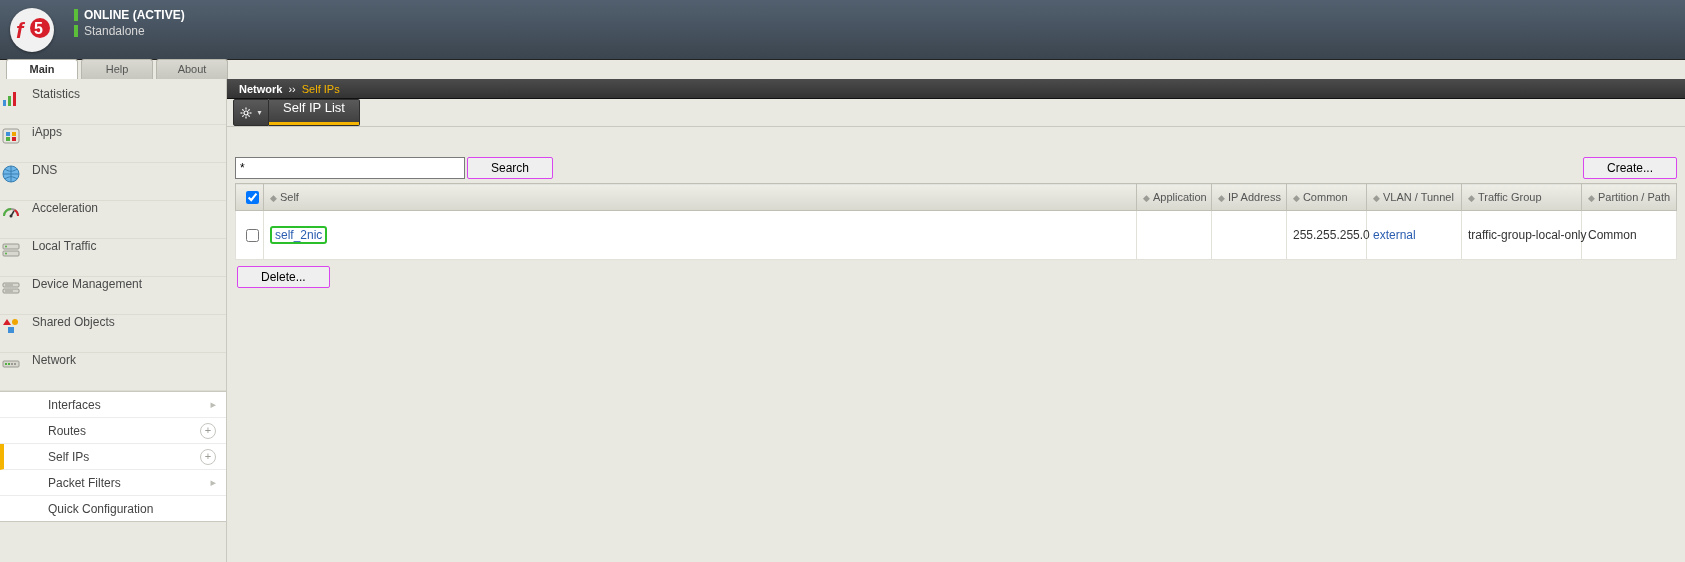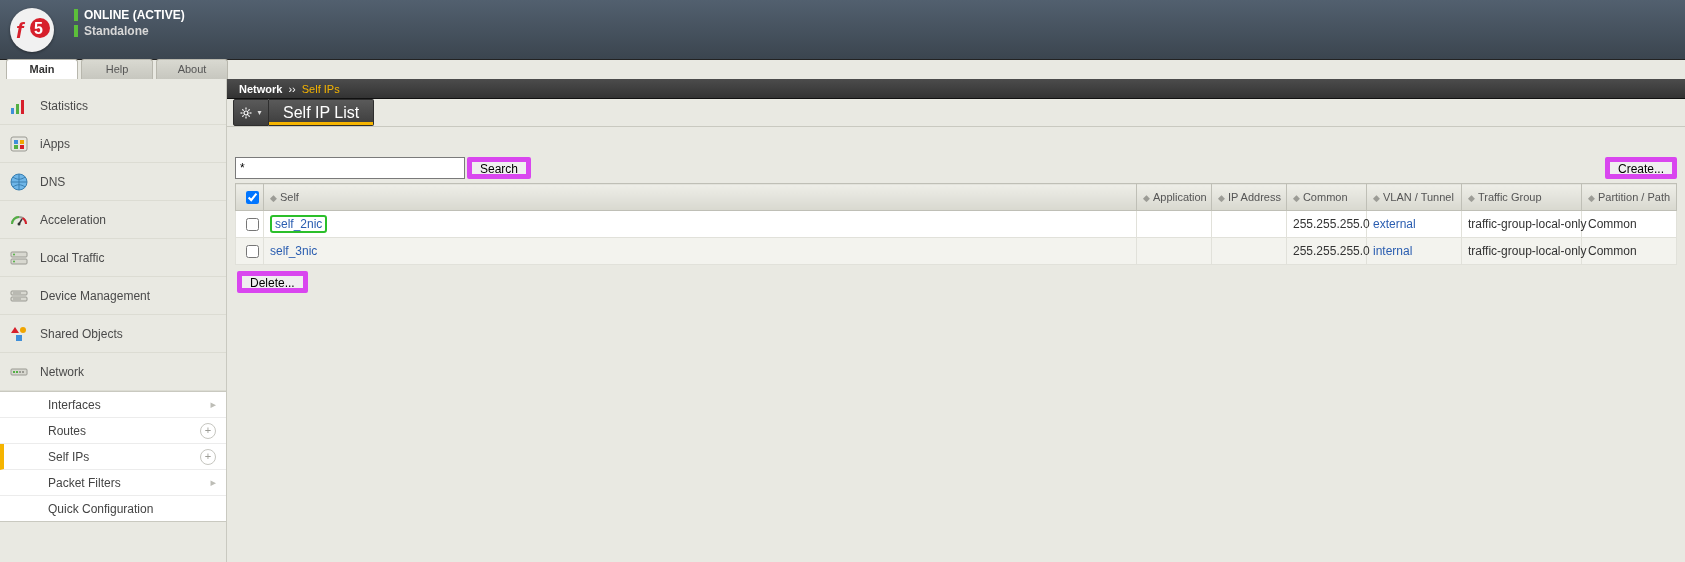--- a/index.html
+++ b/index.html
@@ -31,21 +31,21 @@
     background: #f1f1f1;
     position: relative;
     margin-right: 20px;
     box-shadow: 0 1px 3px rgba(0,0,0,.4);
   }
   .logo svg { position:absolute; left:4px; top:6px; }
   .status-lines { color:#fff; font-size:12px; }
   .status-lines .line { display:flex; align-items:center; margin-bottom:2px; }
   .status-dot { width:4px; height:12px; background:#5cbf3a; margin-right:6px; }
   .status-text { font-weight:bold; }
-  .status-sub { color:#d8d8d8; font-weight:bold; }
+  .status-sub { color:#d8d8d8; font-weight:normal; }
 
   
   .toptabs {
     display:flex;
     align-items:flex-end;
     height:19px;
     background:#e9e9e2;
     padding-left:6px;
   }
   .toptab {
@@ -77,23 +77,22 @@
   
   .sidebar {
     width:227px;
     background:#e9e9e2;
     border-right:1px solid #c9c9c0;
     box-sizing:border-box;
     padding-top:8px;
   }
   .side-item {
     display:flex;
-    align-items:center;
     height:37px;
-    padding-left:8px;
+    padding-left:0;
     border-bottom:1px solid #dcdcd3;
     cursor:pointer;
     color:#4a4a4a;
     font-size:12px;
   }
   .side-item .icon {
     width:22px;
     height:22px;
     margin-right:10px;
     display:flex;
@@ -171,22 +170,22 @@
   }
   .gear-block svg{margin-right:2px;}
   .gear-caret{font-size:8px;color:#ddd;margin-left:3px;}
   .subtab {
     height:25px;
     padding:0 14px;
     background:linear-gradient(to bottom,#5a5a5a,#3d3d3d);
     border:1px solid #2e2e2e;
     border-left:none;
     color:#fff;
-    font-size:16px;
-    display:flex;align-items:center;
+    font-size:13px;
+    display:flex;
     border-radius:0 2px 2px 0;
     position:relative;
   }
   .subtab::after{
     content:"";
     position:absolute;
     left:0;right:0;bottom:0;height:3px;
     background:#f5b400;
   }
 
@@ -204,24 +203,24 @@
   .search-left{display:flex;align-items:center;}
   .search-input{
     width:220px;height:20px;
     border:1px solid #7a7a7a;
     padding:0 4px;
     font-size:12px;
     background:#fff;
   }
   .btn {
     height:22px;
-    border:5px solid #d946ef;
+    border:1px solid #d946ef;
     background:#efefef;
     font-size:12px;
-    padding:0 8px;
+    padding:0 23px;
     margin-left:2px;
     cursor:pointer;
     border-radius:2px;
   }
 
   
   table.data {
     width:100%;
     border-collapse:collapse;
     background:#fff;
@@ -238,21 +237,21 @@
     padding:3px 6px;
     height:20px;
     white-space:nowrap;
     position:relative;
   }
   table.data th .sort {
     color:#9c9c96;margin-right:3px;font-size:9px;
   }
   table.data td {
     border:1px solid #e1e1da;
-    padding:3px 6px;
+    padding:14px 6px;
     font-size:12px;
     height:20px;
     white-space:nowrap;
   }
   table.data tbody tr:nth-child(even){ background:#f3f3ee; }
   .link { color:#2a5db0; cursor:pointer; }
   .highlight {
     border:2px solid #2bbf2b;
     border-radius:3px;
     padding:0 3px;
@@ -491,30 +490,20 @@
             <tr>
               <td style="text-align: center;"><input type="checkbox" class="chk" style=""></td>
               <td><span class="link highlight">self_2nic</span></td>
               <td></td>
               <td></td>
               <td>255.255.255.0</td>
               <td><span class="link">external</span></td>
               <td>traffic-group-local-only</td>
               <td>Common</td>
             </tr>
-            <tr>
-              <td style="text-align: center;"><input type="checkbox" class="chk" style=""></td>
-              <td><span class="link">self_3nic</span></td>
-              <td></td>
-              <td></td>
-              <td>255.255.255.0</td>
-              <td><span class="link">internal</span></td>
-              <td>traffic-group-local-only</td>
-              <td>Common</td>
-            </tr>
           </tbody>
       </table>
 
       <div class="below-table">
         <button class="btn">Delete...</button>
       </div>
 
     </div>
 
   </div>

